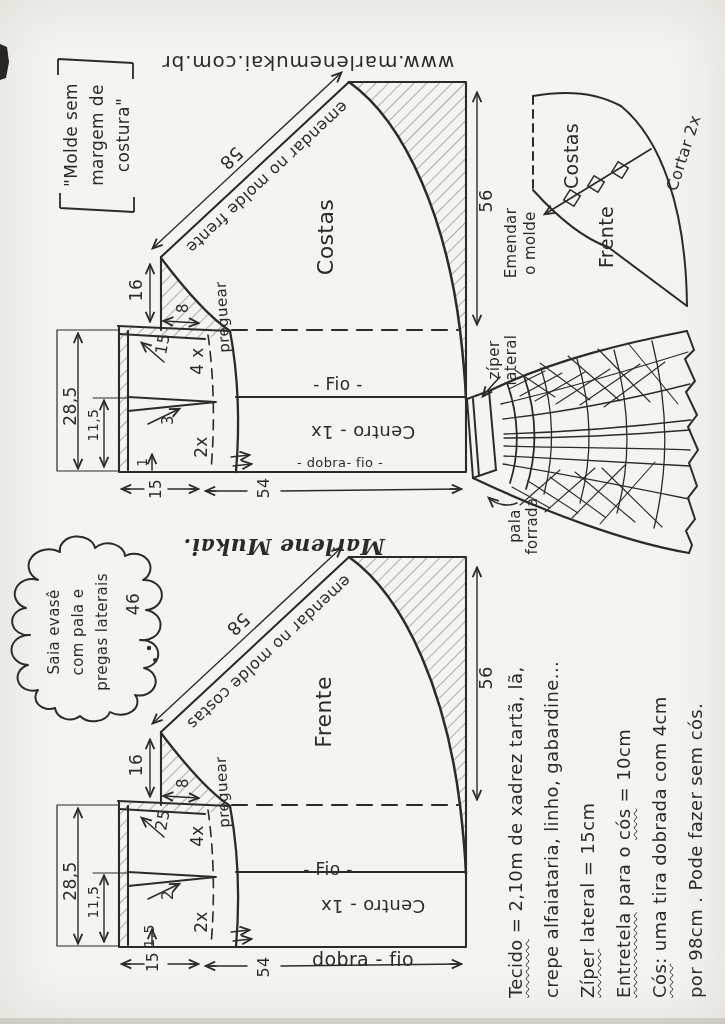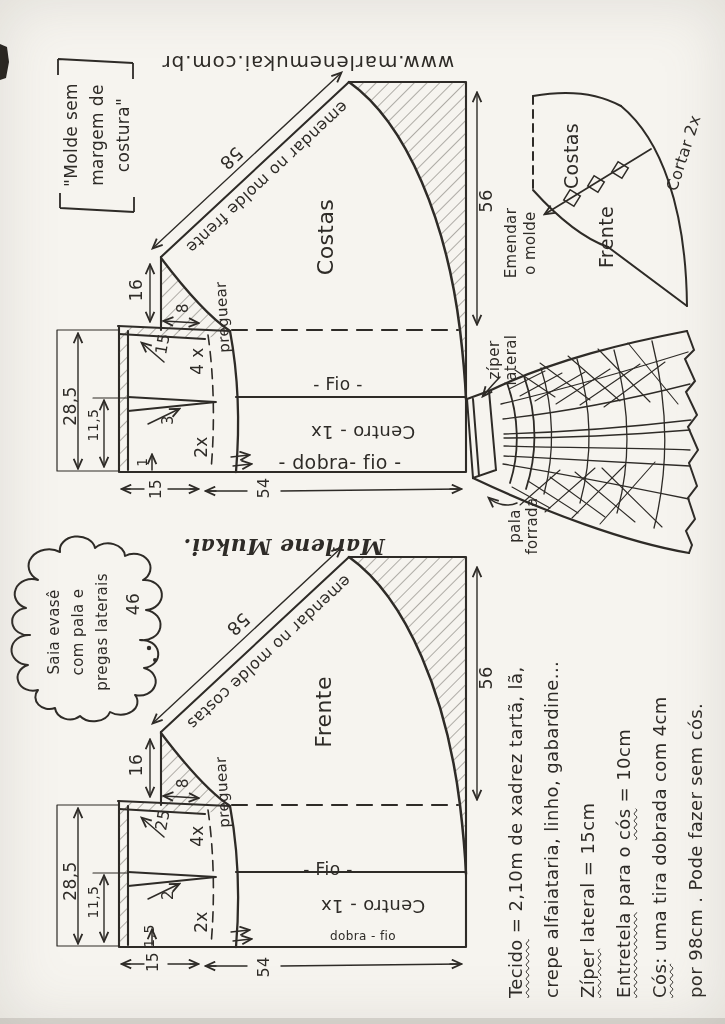--- a/index.html
+++ b/index.html
@@ -173,41 +173,41 @@
 <div class="lb hand" style="left:134px;top:604px;font-size:17px;--r:-90deg;">46</div>
 
 <div class="lb sig" style="left:284px;top:546px;font-size:22px;--r:180deg;">Marlene Mukai.</div>
 
 <div class="lb hand" style="left:326px;top:237px;font-size:22px;--r:-90deg;">Costas</div>
 <div class="lb hand" style="left:267px;top:177px;font-size:16px;--r:137deg;">emendar no molde frente</div>
 <div class="lb hand" style="left:231px;top:158px;font-size:18px;--r:137deg;">58</div>
 <div class="lb hand" style="left:486px;top:201px;font-size:18px;--r:-90deg;">56</div>
 <div class="lb hand" style="left:338px;top:385px;font-size:17px;">- Fio -</div>
 <div class="lb hand" style="left:363px;top:432px;font-size:18px;--r:180deg;">Centro - 1x</div>
-<div class="lb hand" style="left:340px;top:463px;font-size:19px;">- dobra- fio -</div>
+<div class="lb hand" style="left:340px;top:463px;font-size:13px;">- dobra- fio -</div>
 <div class="lb hand" style="left:264px;top:488px;font-size:16px;--r:-90deg;">54</div>
 <div class="lb hand" style="left:156px;top:489px;font-size:15px;--r:-90deg;">15</div>
 <div class="lb hand" style="left:71px;top:406px;font-size:17px;--r:-90deg;">28,5</div>
 <div class="lb hand" style="left:94px;top:425px;font-size:14px;--r:-90deg;">11,5</div>
 <div class="lb hand" style="left:137px;top:290px;font-size:17px;--r:-90deg;">16</div>
 <div class="lb hand" style="left:183px;top:308px;font-size:15px;--r:-90deg;">8</div>
 <div class="lb hand" style="left:223px;top:317px;font-size:15px;--r:-93deg;">preguear</div>
 <div class="lb hand" style="left:163px;top:344px;font-size:16px;--r:-80deg;">15</div>
 <div class="lb hand" style="left:198px;top:361px;font-size:17px;--r:-90deg;">4 x</div>
 <div class="lb hand" style="left:168px;top:420px;font-size:15px;--r:-90deg;">3</div>
 <div class="lb hand" style="left:202px;top:447px;font-size:17px;--r:-90deg;">2x</div>
 <div class="lb hand" style="left:143px;top:462px;font-size:14px;--r:-90deg;">1</div>
 
 <div class="lb hand" style="left:324px;top:712px;font-size:22px;--r:-90deg;">Frente</div>
 <div class="lb hand" style="left:269px;top:652px;font-size:16px;--r:137deg;">emendar no molde costas</div>
 <div class="lb hand" style="left:238px;top:624px;font-size:18px;--r:137deg;">58</div>
 <div class="lb hand" style="left:486px;top:678px;font-size:18px;--r:-90deg;">56</div>
 <div class="lb hand" style="left:328px;top:870px;font-size:17px;">- Fio -</div>
 <div class="lb hand" style="left:373px;top:906px;font-size:18px;--r:180deg;">Centro - 1x</div>
-<div class="lb hand" style="left:363px;top:936px;font-size:12px;text-align:center;">dobra - fio</div>
+<div class="lb hand" style="left:363px;top:960px;font-size:19px;text-align:center;">dobra - fio</div>
 <div class="lb hand" style="left:264px;top:967px;font-size:16px;--r:-90deg;">54</div>
 <div class="lb hand" style="left:153px;top:962px;font-size:15px;--r:-90deg;">15</div>
 <div class="lb hand" style="left:71px;top:881px;font-size:17px;--r:-90deg;">28,5</div>
 <div class="lb hand" style="left:94px;top:902px;font-size:14px;--r:-90deg;">11,5</div>
 <div class="lb hand" style="left:137px;top:765px;font-size:17px;--r:-90deg;">16</div>
 <div class="lb hand" style="left:183px;top:783px;font-size:15px;--r:-90deg;">8</div>
 <div class="lb hand" style="left:223px;top:792px;font-size:15px;--r:-93deg;">preguear</div>
 <div class="lb hand" style="left:163px;top:820px;font-size:16px;--r:-80deg;">25</div>
 <div class="lb hand" style="left:198px;top:836px;font-size:17px;--r:-90deg;">4x</div>
 <div class="lb hand" style="left:168px;top:895px;font-size:15px;--r:-90deg;">2</div>

